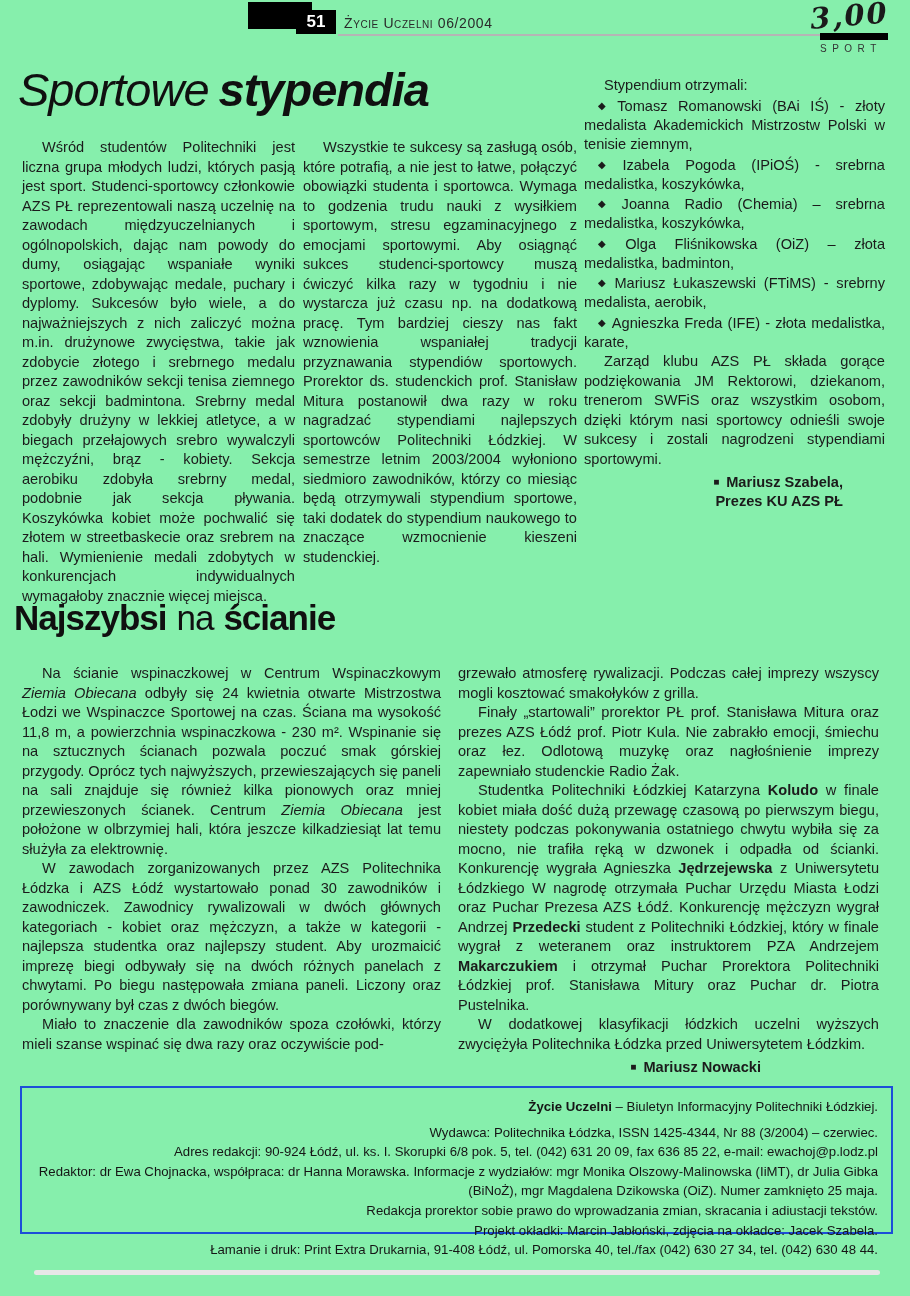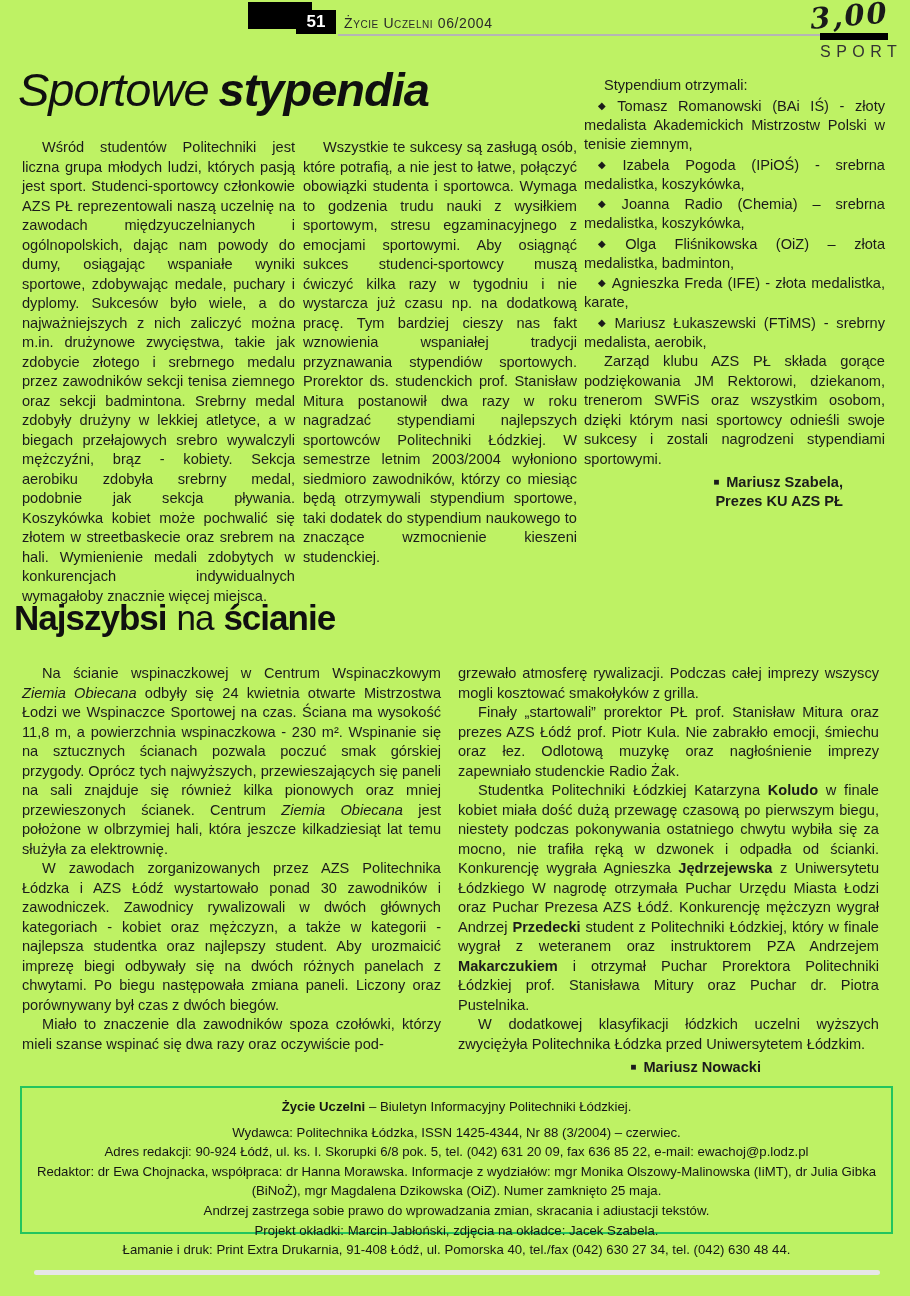--- a/index.html
+++ b/index.html
@@ -1,40 +1,40 @@
 <!DOCTYPE html>
 <html lang="pl"><head>
 <meta charset="utf-8">
 <style>
   * { margin:0; padding:0; box-sizing:border-box; }
   html,body { background:#ffffff; }
   .page {
     position:relative; width:910px; height:1296px; margin:0 auto;
-    background:#bef264; overflow:hidden;
+    background:#86efac; overflow:hidden;
     font-family:"Liberation Sans", sans-serif; color:#1b1b1b;
   }
 
   
   .hdr-black-a { position:absolute; left:248px; top:2px; width:64px; height:27px; background:#000; }
   .hdr-black-b {
     position:absolute; left:296px; top:10px; width:40px; height:24px; background:#000;
     color:#fff; font-weight:bold; font-size:17px; line-height:24px; text-align:center;
   }
   .hdr-journal {
     position:absolute; left:344px; top:15px; font-size:14px; color:#2a2a2a;
     font-variant:small-caps; letter-spacing:0.6px;
   }
   .hdr-rule { position:absolute; left:338px; top:34px; width:548px; height:2px; background:#b5b5b5; }
   .hand-note {
     position:absolute; left:810px; top:-2px; width:95px;
     font-family:"DejaVu Serif", serif; font-style:italic; font-weight:bold;
     font-size:29px; color:#1a1a1a; transform:rotate(-5deg); letter-spacing:2px;
   }
   .sport-bar { position:absolute; left:820px; top:33px; width:68px; height:7px; background:#000; }
-  .sport-label { position:absolute; left:820px; top:43px; font-size:16px; color:#333; letter-spacing:5.5px; }
+  .sport-label { position:absolute; left:820px; top:43px; font-size:10px; color:#333; letter-spacing:5.5px; }
 
   
   .title1 { position:absolute; left:18px; top:62px; font-size:47px; letter-spacing:-1px; color:#101010;font-style:italic; }
   .title2 { position:absolute; left:14px; top:598px; font-size:35px; letter-spacing:-1px; color:#101010; }
   .t-light { font-weight:normal; margin-right:10px; }
   .t-bold  { font-weight:bold; margin-right:10px; }
   .t-last  { margin-right:0; }
 
   
   .col { position:absolute; text-align:justify; font-size:14.6px; line-height:19.5px; color:#1b1b1b; }
@@ -50,22 +50,22 @@
   .noindent { text-indent:0 !important; }
 
   .signature { margin-top:3px; text-align:right; font-weight:bold; text-indent:0 !important; }
   .sig1 { padding-right:42px; }
   .sig2 { padding-right:118px; }
   .sig-glyph { font-size:10px; margin-right:7px; vertical-align:1.5px; }
 
   
   .footer {
     position:absolute; left:20px; top:1086px; width:873px; height:148px;
-    border:2px solid #22c55e; padding:9px 13px 0 13px;
-    font-size:13.2px; line-height:19.6px; color:#151515; text-align:center;
+    border:2px solid #1d4ed8; padding:9px 13px 0 13px;
+    font-size:13.2px; line-height:19.6px; color:#151515; text-align:right;
   }
   .footer .f-line1 { margin-bottom:6px; }
   .scan-smudge { position:absolute; left:34px; top:1270px; width:846px; height:5px; background:#e7e7e7; border-radius:3px; }
 </style>
 </head>
 <body>
 
 <div class="page">
 
   <div class="hdr-black-a"></div>
@@ -85,51 +85,51 @@
   <div class="col a1col2">
     <p>Wszystkie te sukcesy są zasługą osób, które potrafią, a nie jest to łatwe, połączyć obowiązki studenta i sportowca. Wymaga to godzenia trudu nauki z wysiłkiem sportowym, stresu egzaminacyjnego z emocjami sportowymi. Aby osiągnąć sukces studenci-sportowcy muszą ćwiczyć kilka razy w tygodniu i nie wystarcza już czasu np. na dodatkową pracę. Tym bardziej cieszy nas fakt wznowienia wspaniałej tradycji przyznawania stypendiów sportowych. Prorektor ds. studenckich prof. Stanisław Mitura postanowił dwa razy w roku nagradzać stypendiami najlepszych sportowców Politechniki Łódzkiej. W semestrze letnim 2003/2004 wyłoniono siedmioro zawodników, którzy co miesiąc będą otrzymywali stypendium sportowe, taki dodatek do stypendium naukowego to znaczące wzmocnienie kieszeni studenckiej.</p>
   </div>
 
   <div class="col a1col3">
     <p>Stypendium otrzymali:</p>
     <p class="bullet"><span class="bullet-glyph">◆</span><span>Tomasz Romanowski (BAi IŚ) - złoty medalista Akademickich Mistrzostw Polski w tenisie ziemnym,</span></p>
     <p class="bullet"><span class="bullet-glyph">◆</span><span>Izabela Pogoda (IPiOŚ) - srebrna medalistka, koszykówka,</span></p>
     <p class="bullet"><span class="bullet-glyph">◆</span><span>Joanna Radio (Chemia) – srebrna medalistka, koszykówka,</span></p>
     <p class="bullet"><span class="bullet-glyph">◆</span><span>Olga Fliśnikowska (OiZ) – złota medalistka, badminton,</span></p>
+    <p class="bullet"><span class="bullet-glyph">◆</span><span>Mariusz Łukaszewski (FTiMS) - srebrny medalista, aerobik,</span></p>
     <p class="bullet"><span class="bullet-glyph">◆</span><span>Agnieszka Freda (IFE) - złota medalistka, karate,</span></p>
-    <p class="bullet"><span class="bullet-glyph">◆</span><span>Mariusz Łukaszewski (FTiMS) - srebrny medalista, aerobik,</span></p>
     <p>Zarząd klubu AZS PŁ składa gorące podziękowania JM Rektorowi, dziekanom, trenerom SWFiS oraz wszystkim osobom, dzięki którym nasi sportowcy odnieśli swoje sukcesy i zostali nagrodzeni stypendiami sportowymi.</p>
     <div class="signature sig1">
       <div><span class="sig-glyph">■</span><span>Mariusz Szabela,</span></div>
       <div>Prezes KU AZS PŁ</div>
     </div>
   </div>
 
   <h1 class="title2"><span class="t-bold">Najszybsi</span><span class="t-light">na</span><span class="t-bold t-last">ścianie</span></h1>
 
   <div class="col a2col1">
     <p><span>Na ścianie wspinaczkowej w Centrum Wspinaczkowym </span><span style="font-style: italic;">Ziemia Obiecana</span><span> odbyły się 24 kwietnia otwarte Mistrzostwa Łodzi we Wspinaczce Sportowej na czas. Ściana ma wysokość 11,8 m, a powierzchnia wspinaczkowa - 230 m². Wspinanie się na sztucznych ścianach pozwala poczuć smak górskiej przygody. Oprócz tych najwyższych, przewieszających się paneli na sali znajduje się również kilka pionowych oraz mniej przewieszonych ścianek. Centrum </span><span style="font-style: italic;">Ziemia Obiecana</span><span> jest położone w olbrzymiej hali, która jeszcze kilkadziesiąt lat temu służyła za elektrownię.</span></p>
     <p>W zawodach zorganizowanych przez AZS Politechnika Łódzka i AZS Łódź wystartowało ponad 30 zawodników i zawodniczek. Zawodnicy rywalizowali w dwóch głównych kategoriach - kobiet oraz mężczyzn, a także w kategorii - najlepsza studentka oraz najlepszy student. Aby urozmaicić imprezę biegi odbywały się na dwóch różnych panelach z chwytami. Po biegu następowała zmiana paneli. Liczony oraz porównywany był czas z dwóch biegów.</p>
     <p>Miało to znaczenie dla zawodników spoza czołówki, którzy mieli szanse wspinać się dwa razy oraz oczywiście pod-</p>
   </div>
 
   <div class="col a2col2">
     <p class="noindent">grzewało atmosferę rywalizacji. Podczas całej imprezy wszyscy mogli kosztować smakołyków z grilla.</p>
-    <p>Finały „startowali” prorektor PŁ prof. Stanisław Mitura oraz prezes AZS Łódź prof. Piotr Kula. Nie zabrakło emocji, śmiechu oraz łez. Odlotową muzykę oraz nagłośnienie imprezy zapewniało studenckie Radio Żak.</p>
+    <p>Finały „startowali” prorektor PŁ prof. Stanisława Mitura oraz prezes AZS Łódź prof. Piotr Kula. Nie zabrakło emocji, śmiechu oraz łez. Odlotową muzykę oraz nagłośnienie imprezy zapewniało studenckie Radio Żak.</p>
     <p><span>Studentka Politechniki Łódzkiej Katarzyna </span><span style="font-weight: bold;">Koludo</span><span> w finale kobiet miała dość dużą przewagę czasową po pierwszym biegu, niestety podczas pokonywania ostatniego chwytu wybiła się za mocno, nie trafiła ręką w dzwonek i odpadła od ścianki. Konkurencję wygrała Agnieszka </span><span style="font-weight: bold;">Jędrzejewska</span><span> z Uniwersytetu Łódzkiego W nagrodę otrzymała Puchar Urzędu Miasta Łodzi oraz Puchar Prezesa AZS Łódź. Konkurencję mężczyzn wygrał Andrzej </span><span style="font-weight: bold;">Przedecki</span><span> student z Politechniki Łódzkiej, który w finale wygrał z weteranem oraz instruktorem PZA Andrzejem </span><span style="font-weight: bold;">Makarczukiem</span><span> i otrzymał Puchar Prorektora Politechniki Łódzkiej prof. Stanisława Mitury oraz Puchar dr. Piotra Pustelnika.</span></p>
     <p>W dodatkowej klasyfikacji łódzkich uczelni wyższych zwyciężyła Politechnika Łódzka przed Uniwersytetem Łódzkim.</p>
     <div class="signature sig2">
       <span class="sig-glyph">■</span><span>Mariusz Nowacki</span>
     </div>
   </div>
 
   <div class="footer">
     <div class="f-line1"><span style="font-weight: bold;">Życie Uczelni</span><span> – Biuletyn Informacyjny Politechniki Łódzkiej.</span></div>
     <div>Wydawca: Politechnika Łódzka, ISSN 1425-4344, Nr 88 (3/2004) – czerwiec.</div>
     <div>Adres redakcji: 90-924 Łódź, ul. ks. I. Skorupki 6/8 pok. 5, tel. (042) 631 20 09, fax 636 85 22, e-mail: ewachoj@p.lodz.pl</div>
     <div>Redaktor: dr Ewa Chojnacka, współpraca: dr Hanna Morawska. Informacje z wydziałów: mgr Monika Olszowy-Malinowska (IiMT), dr Julia Gibka (BiNoŻ), mgr Magdalena Dzikowska (OiZ). Numer zamknięto 25 maja.</div>
-    <div>Andrzej zastrzega sobie prawo do wprowadzania zmian, skracania i adiustacji tekstów.</div>
+    <div>Redakcja prorektor sobie prawo do wprowadzania zmian, skracania i adiustacji tekstów.</div>
     <div>Projekt okładki: Marcin Jabłoński, zdjęcia na okładce: Jacek Szabela.</div>
     <div>Łamanie i druk: Print Extra Drukarnia, 91-408 Łódź, ul. Pomorska 40, tel./fax (042) 630 27 34, tel. (042) 630 48 44.</div>
   </div>
 
   <div class="scan-smudge"></div>
 </div>
 
 </body></html>

